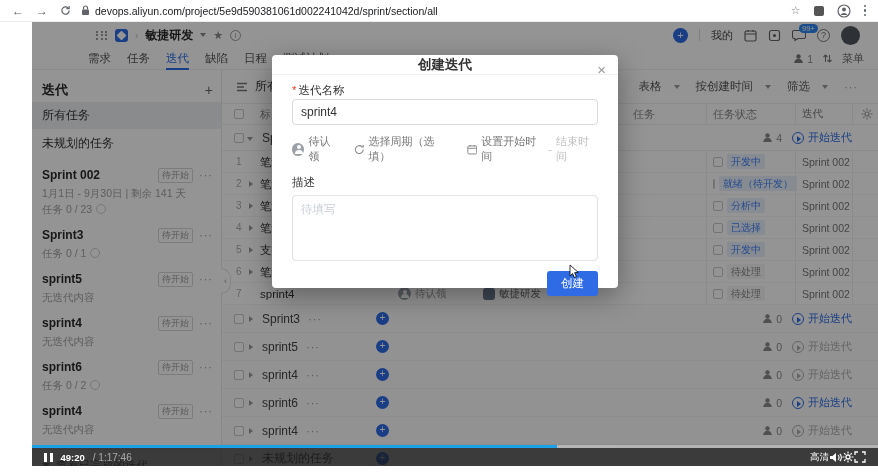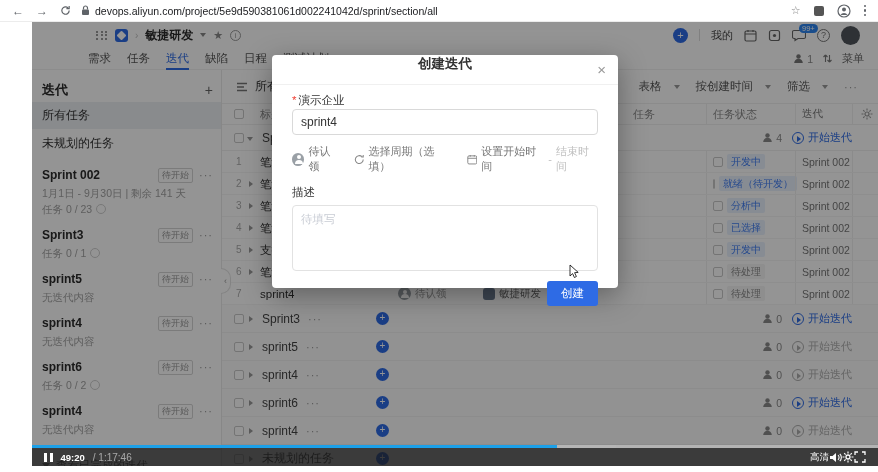--- a/index.html
+++ b/index.html
@@ -118,21 +118,21 @@
   .asgn { position:absolute; left:176px; top:0; height:100%; display:flex; align-items:center; gap:4px; font-size:10.5px; color:#9a9a9a; }
   .projchip { position:absolute; left:261px; top:0; height:100%; display:flex; align-items:center; gap:4px; font-size:10.5px; color:#666; }
   .projicon { width:12px; height:12px; border-radius:3px; background:#6b7a90; }
   .pcirc { width:13px; height:13px; border-radius:50%; background:#9aa0a6; position:relative; }
   .pcirc:before { content:""; position:absolute; left:4.5px; top:2.5px; width:4px; height:4px; border-radius:50%; background:#fff; }
   .pcirc:after { content:""; position:absolute; left:2.5px; top:7px; width:8px; height:4px; border-radius:4px 4px 0 0; background:#fff; }
 
   
   .modal { position:absolute; left:240px; top:33px; width:346px; height:233px; background:#fff; border-radius:4px;
            box-shadow:0 8px 28px rgba(0,0,0,0.35); z-index:10; font-size:12px; }
-  .m-head { height:30px; border-bottom:1px solid #f0f0f0; display:flex; align-items:flex-start; justify-content:center;
+  .m-head { height:20px; border-bottom:1px solid #f0f0f0; display:flex; align-items:flex-end; justify-content:center;
             font-size:13.5px; font-weight:bold; color:#333; position:relative; }
   .m-close { position:absolute; right:12px; top:6px; color:#999; font-size:15px; font-weight:normal; }
   .m-body { padding:8px 20px 0; }
   .m-lbl { font-size:11.5px; color:#333; height:16px; }
   .req { color:#f04134; margin-right:2px; }
   .m-input { width:100%; height:26px; border:1px solid #d9d9d9; border-radius:4px; padding:0 8px; font-size:12px; color:#333;
              font-family:inherit; outline:none; }
   .m-meta { display:flex; align-items:center; gap:14px; margin-top:9px; font-size:11px; color:#777; }
   .m-meta .it { display:flex; align-items:center; gap:4px; }
   .lite { color:#c0c0c0; }
@@ -622,21 +622,21 @@
   </div>
 
   <div class="dim"></div>
 
   <div class="modal">
     <div class="m-head">
       <span>创建迭代</span>
       <span class="m-close">×</span>
     </div>
     <div class="m-body">
-      <div class="m-lbl"><span class="req">*</span><span>演示企业</span></div>
+      <div class="m-lbl"><span class="req">*</span><span>迭代名称</span></div>
       <input class="m-input" value="sprint4" style="">
       <div class="m-meta">
         <span class="it">
             <span class="pcirc"></span>
             <span>待认领</span>
           </span>
         <span class="it">
           <svg width="11" height="11" viewBox="0 0 12 12">
               <path d="M10.5 6a4.5 4.5 0 1 1-1.4-3.2M10.5 1v2.2H8.3" fill="none" stroke="#888" stroke-width="1.2"></path>
             </svg>

